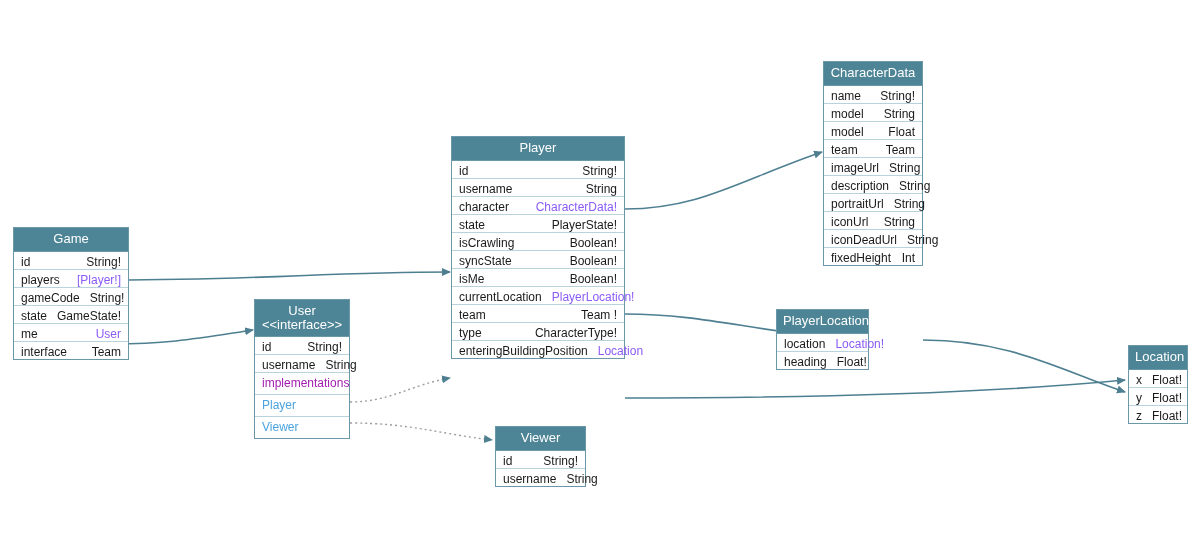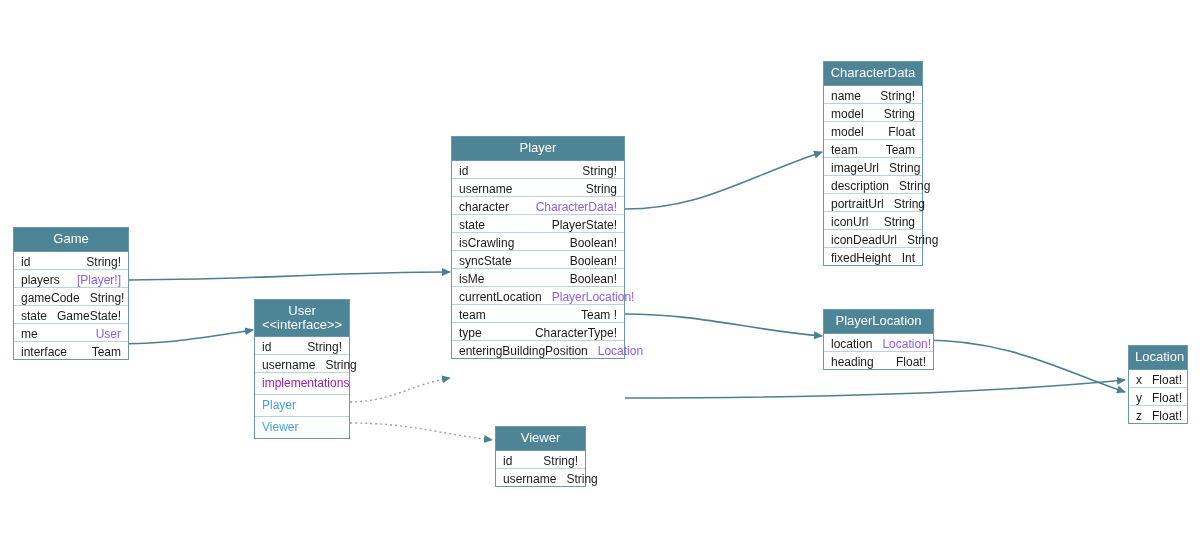--- a/index.html
+++ b/index.html
@@ -254,21 +254,21 @@
     <div class="field">
       <span class="fname">iconDeadUrl</span>
       <span class="ftype">String</span>
     </div>
     <div class="field">
       <span class="fname">fixedHeight</span>
       <span class="ftype">Int</span>
     </div>
   </div>
 
-  <div class="entity" style="left:823px; top:309px; width:111px;">
+  <div class="entity" style="left:776px; top:309px; width:93px;">
     <div class="entity-header">PlayerLocation</div>
     <div class="field">
       <span class="fname">location</span>
       <span class="ftype type-link">Location!</span>
     </div>
     <div class="field">
       <span class="fname">heading</span>
       <span class="ftype">Float!</span>
     </div>
   </div>

